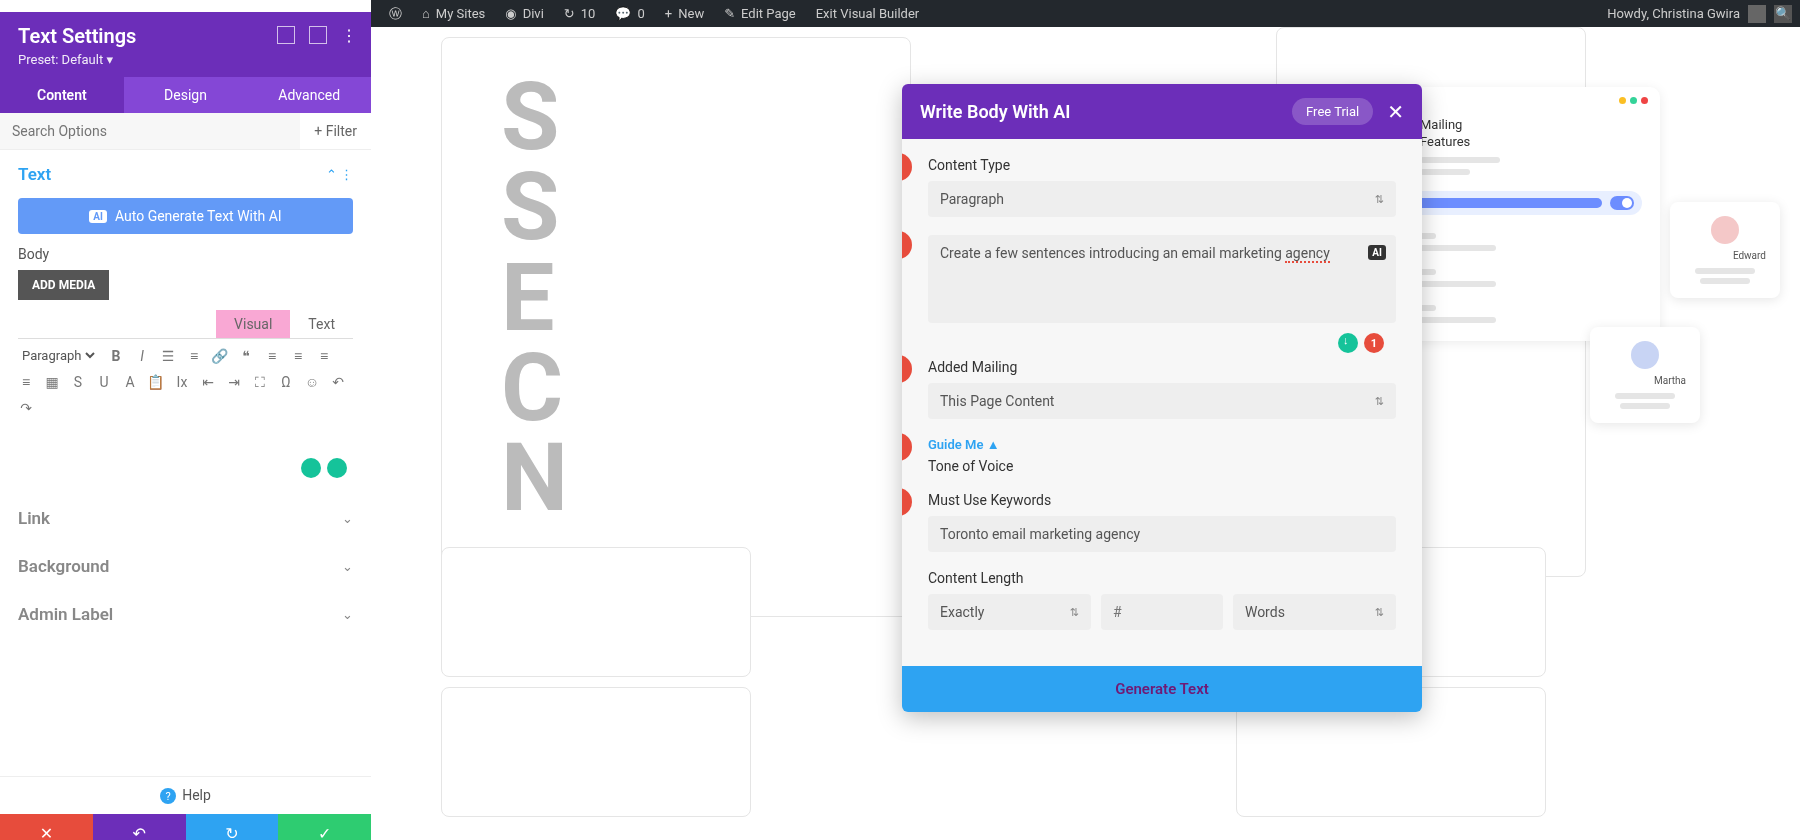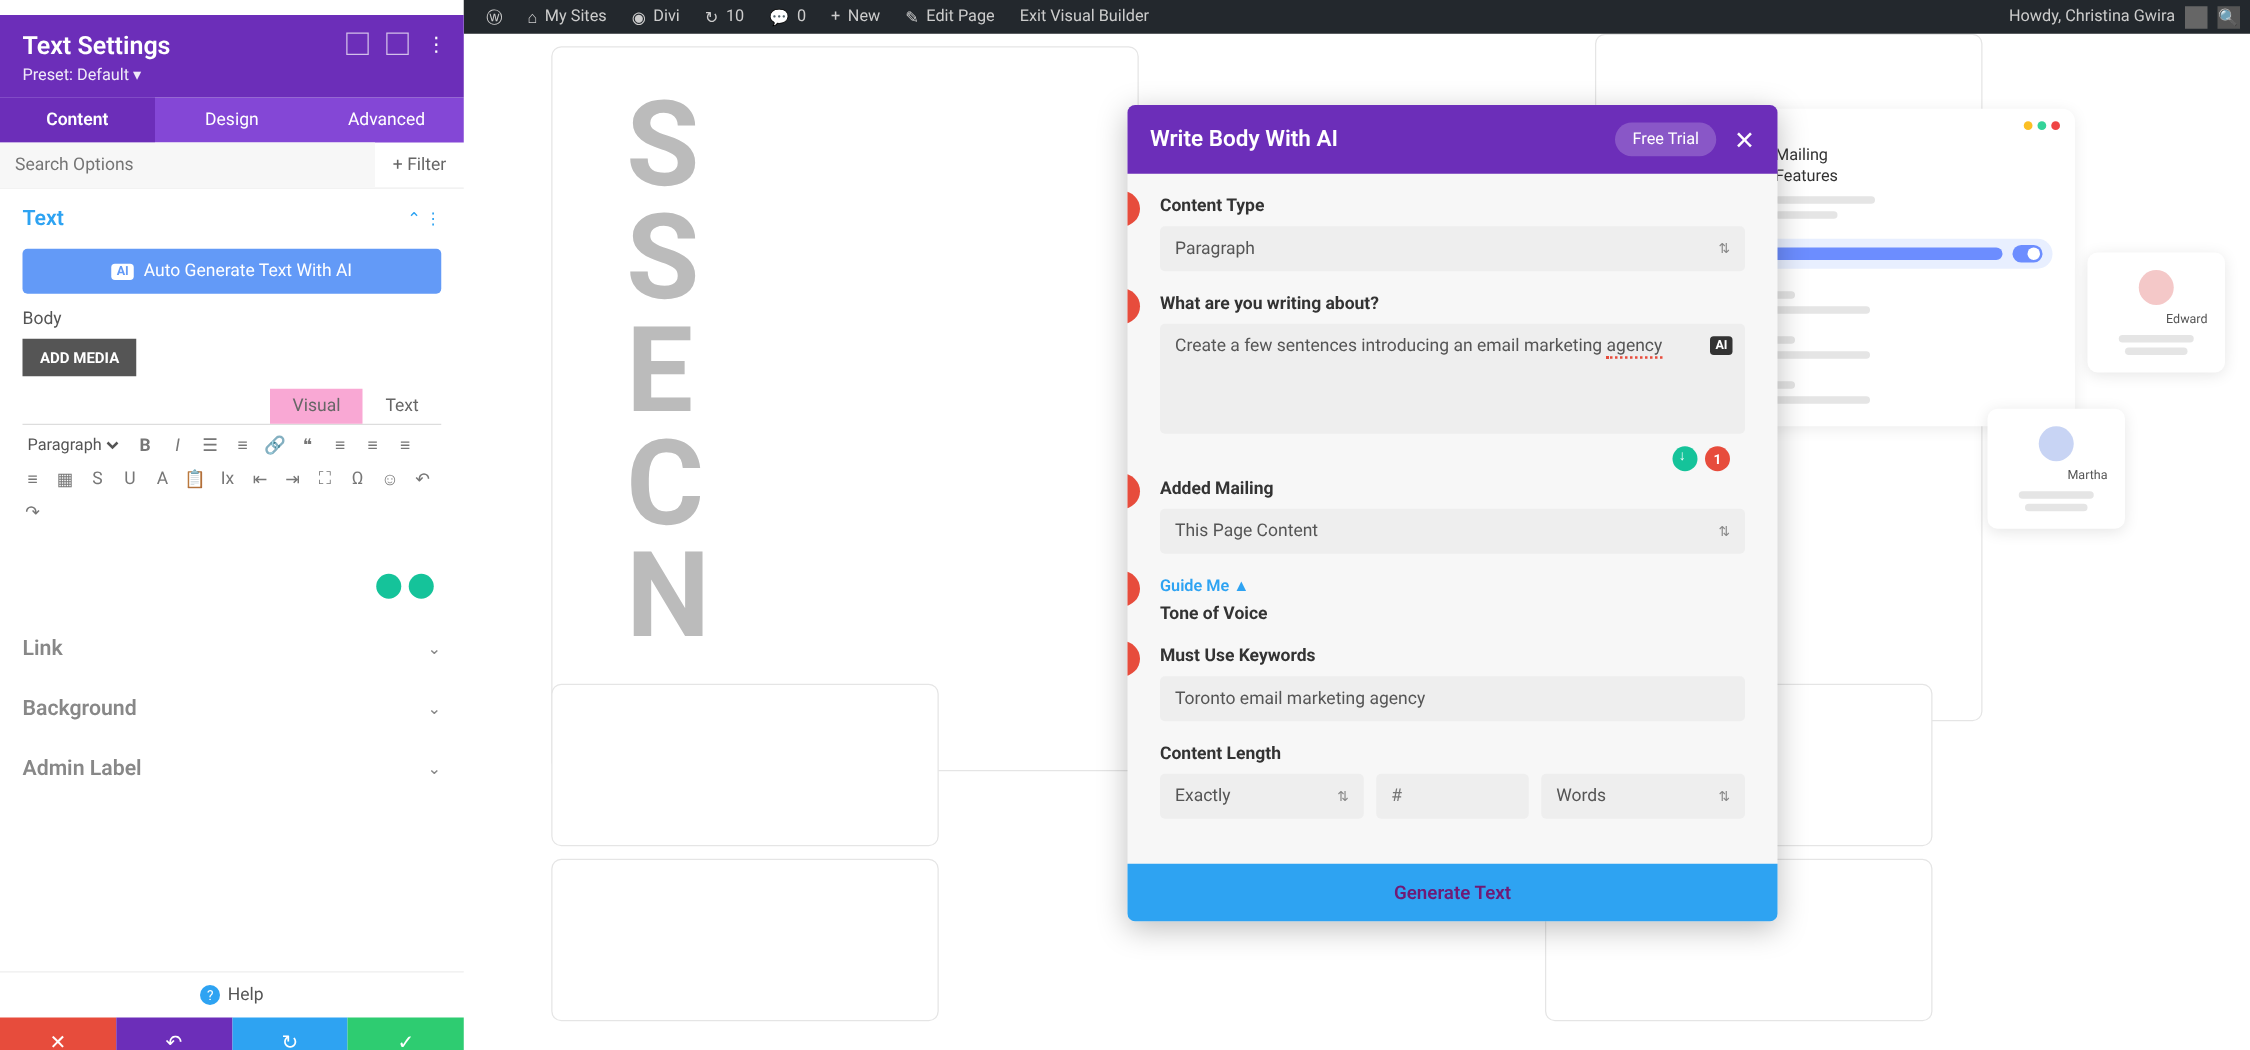--- a/index.html
+++ b/index.html
@@ -49,21 +49,21 @@
 .ghost-blocks{position:absolute;inset:0;pointer-events:none}
 .gb{position:absolute;border:1px solid #e5e5e5;border-radius:8px;background:#fff}
 .big-text{position:absolute;left:130px;top:45px;font-size:95px;line-height:.95;font-weight:700;color:#bbb}
 .modal{position:absolute;left:531px;top:57px;width:520px;background:#f7f7f7;border-radius:6px;box-shadow:0 6px 24px rgba(0,0,0,.25);z-index:20;display:flex;flex-direction:column;max-height:660px}
 .modal-head{background:#6c2eb9;color:#fff;padding:14px 18px;border-radius:6px 6px 0 0;display:flex;align-items:center}
 .modal-head h3{font-size:18px;font-weight:600;flex:1}
 .free-trial{background:rgba(255,255,255,.2);padding:6px 14px;border-radius:14px;font-size:13px;margin-right:14px}
 .modal-close{font-size:20px;cursor:pointer}
 .modal-body{padding:18px 26px;overflow:auto;flex:1}
 .mb-field{margin-bottom:18px;position:relative}
-.mb-label{font-size:14px;color:#333;font-weight:700;margin-bottom:8px;display:block}
+.mb-label{font-size:14px;color:#333;font-weight:400;margin-bottom:8px;display:block}
 .mb-select,.mb-input,.mb-textarea{width:100%;background:#eee;border:none;border-radius:4px;padding:10px 12px;font-size:14px;color:#555;outline:none}
 .mb-select{appearance:none;background-image:none;position:relative}
 .sel-wrap{position:relative}
 .sel-wrap::after{content:"⇅";position:absolute;right:12px;top:50%;transform:translateY(-50%);font-size:11px;color:#888;pointer-events:none}
 .mb-textarea{height:88px;resize:vertical;position:relative}
 .ta-wrap{position:relative}
 .ai-icon{position:absolute;right:10px;top:10px;background:#333;color:#fff;font-size:10px;padding:2px 4px;border-radius:3px;font-weight:700}
 .underline-word{border-bottom:2px dotted #e74c3c;display:inline}
 .gram2{position:absolute;right:12px;bottom:-30px;display:flex;gap:6px}
 .gram2 .g2a{width:20px;height:20px;border-radius:50%;background:#15c39a;position:relative}
@@ -291,21 +291,20 @@
       <div class="modal-close">✕</div>
     </div>
     <div class="modal-body">
       <div class="mb-field">
         <div class="num-badge">1</div>
         <label class="mb-label">Content Type</label>
         <div class="sel-wrap"><select class="mb-select"><option>Paragraph</option></select></div>
       </div>
       <div class="mb-field">
         <div class="num-badge">2</div>
-        <label class="mb-label">What are you writing about?</label>
         <div class="ta-wrap">
           <div class="mb-textarea" contenteditable="true" style=""><span>Create a few sentences introducing an email marketing </span><span class="underline-word">agency</span></div>
           <div class="ai-icon">AI</div>
         </div>
         <div class="gram2">
           <div class="g2a"></div>
           <div class="g2b">1</div>
         </div>
       </div>
       <div class="mb-field" style="margin-top:36px">

